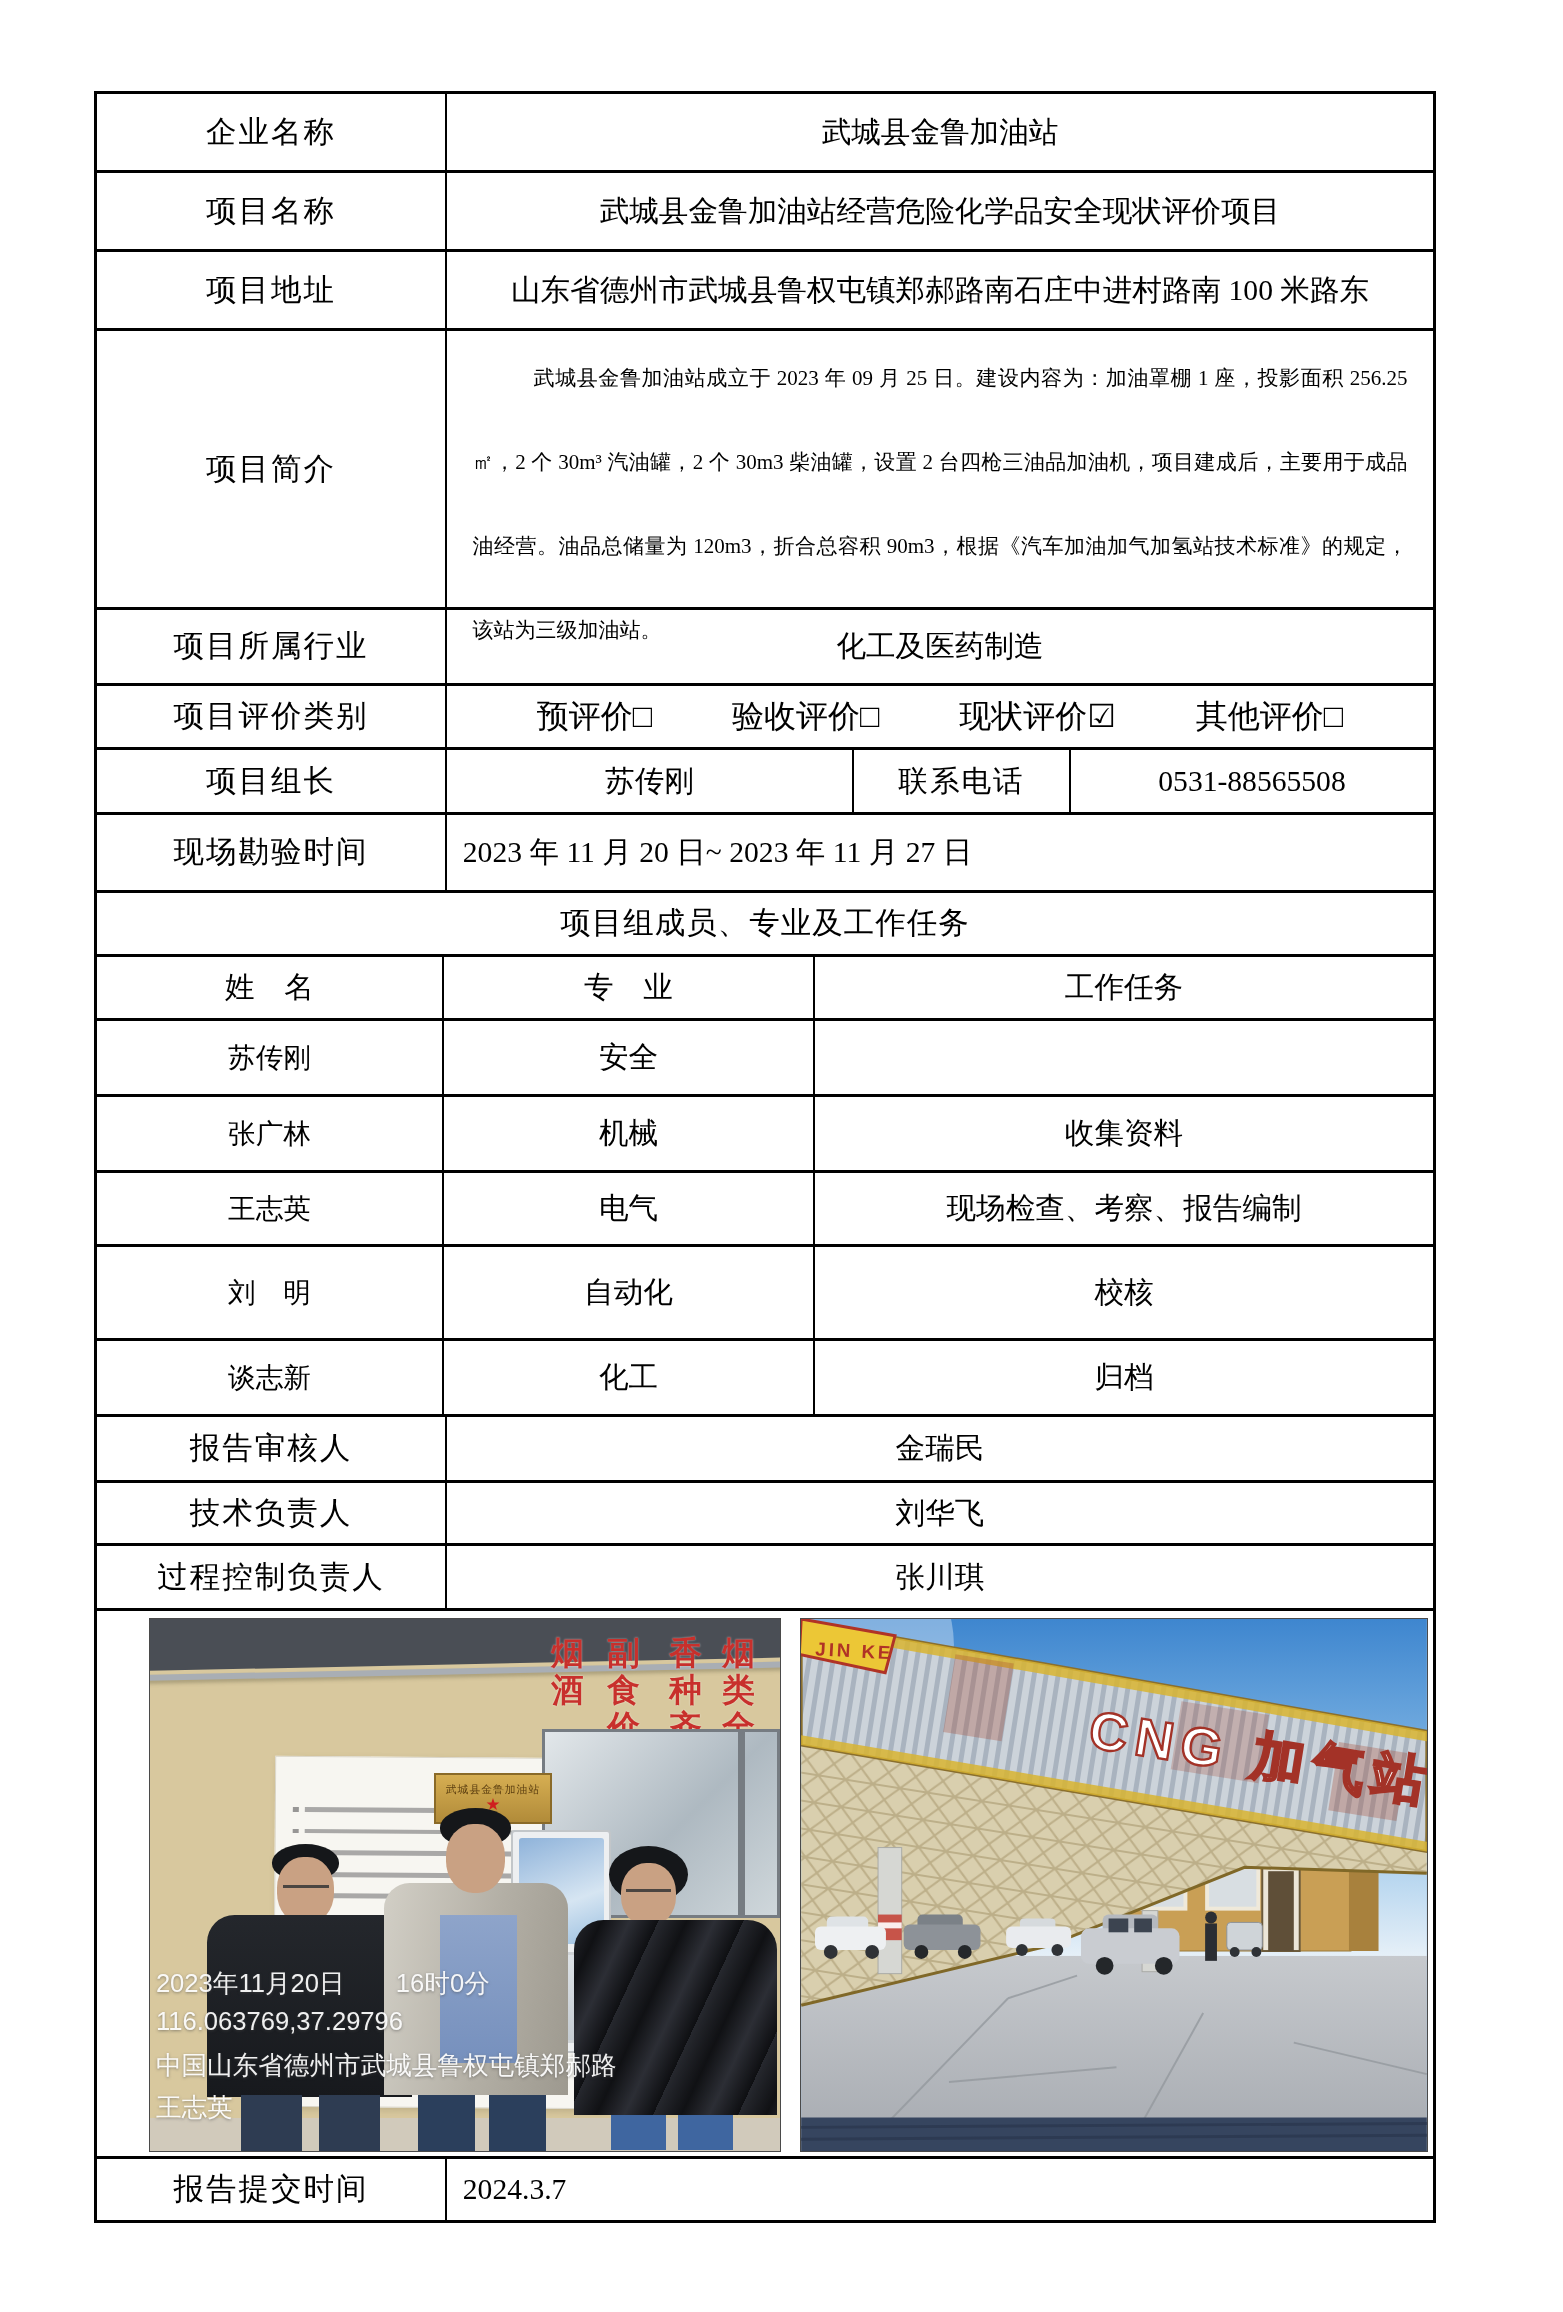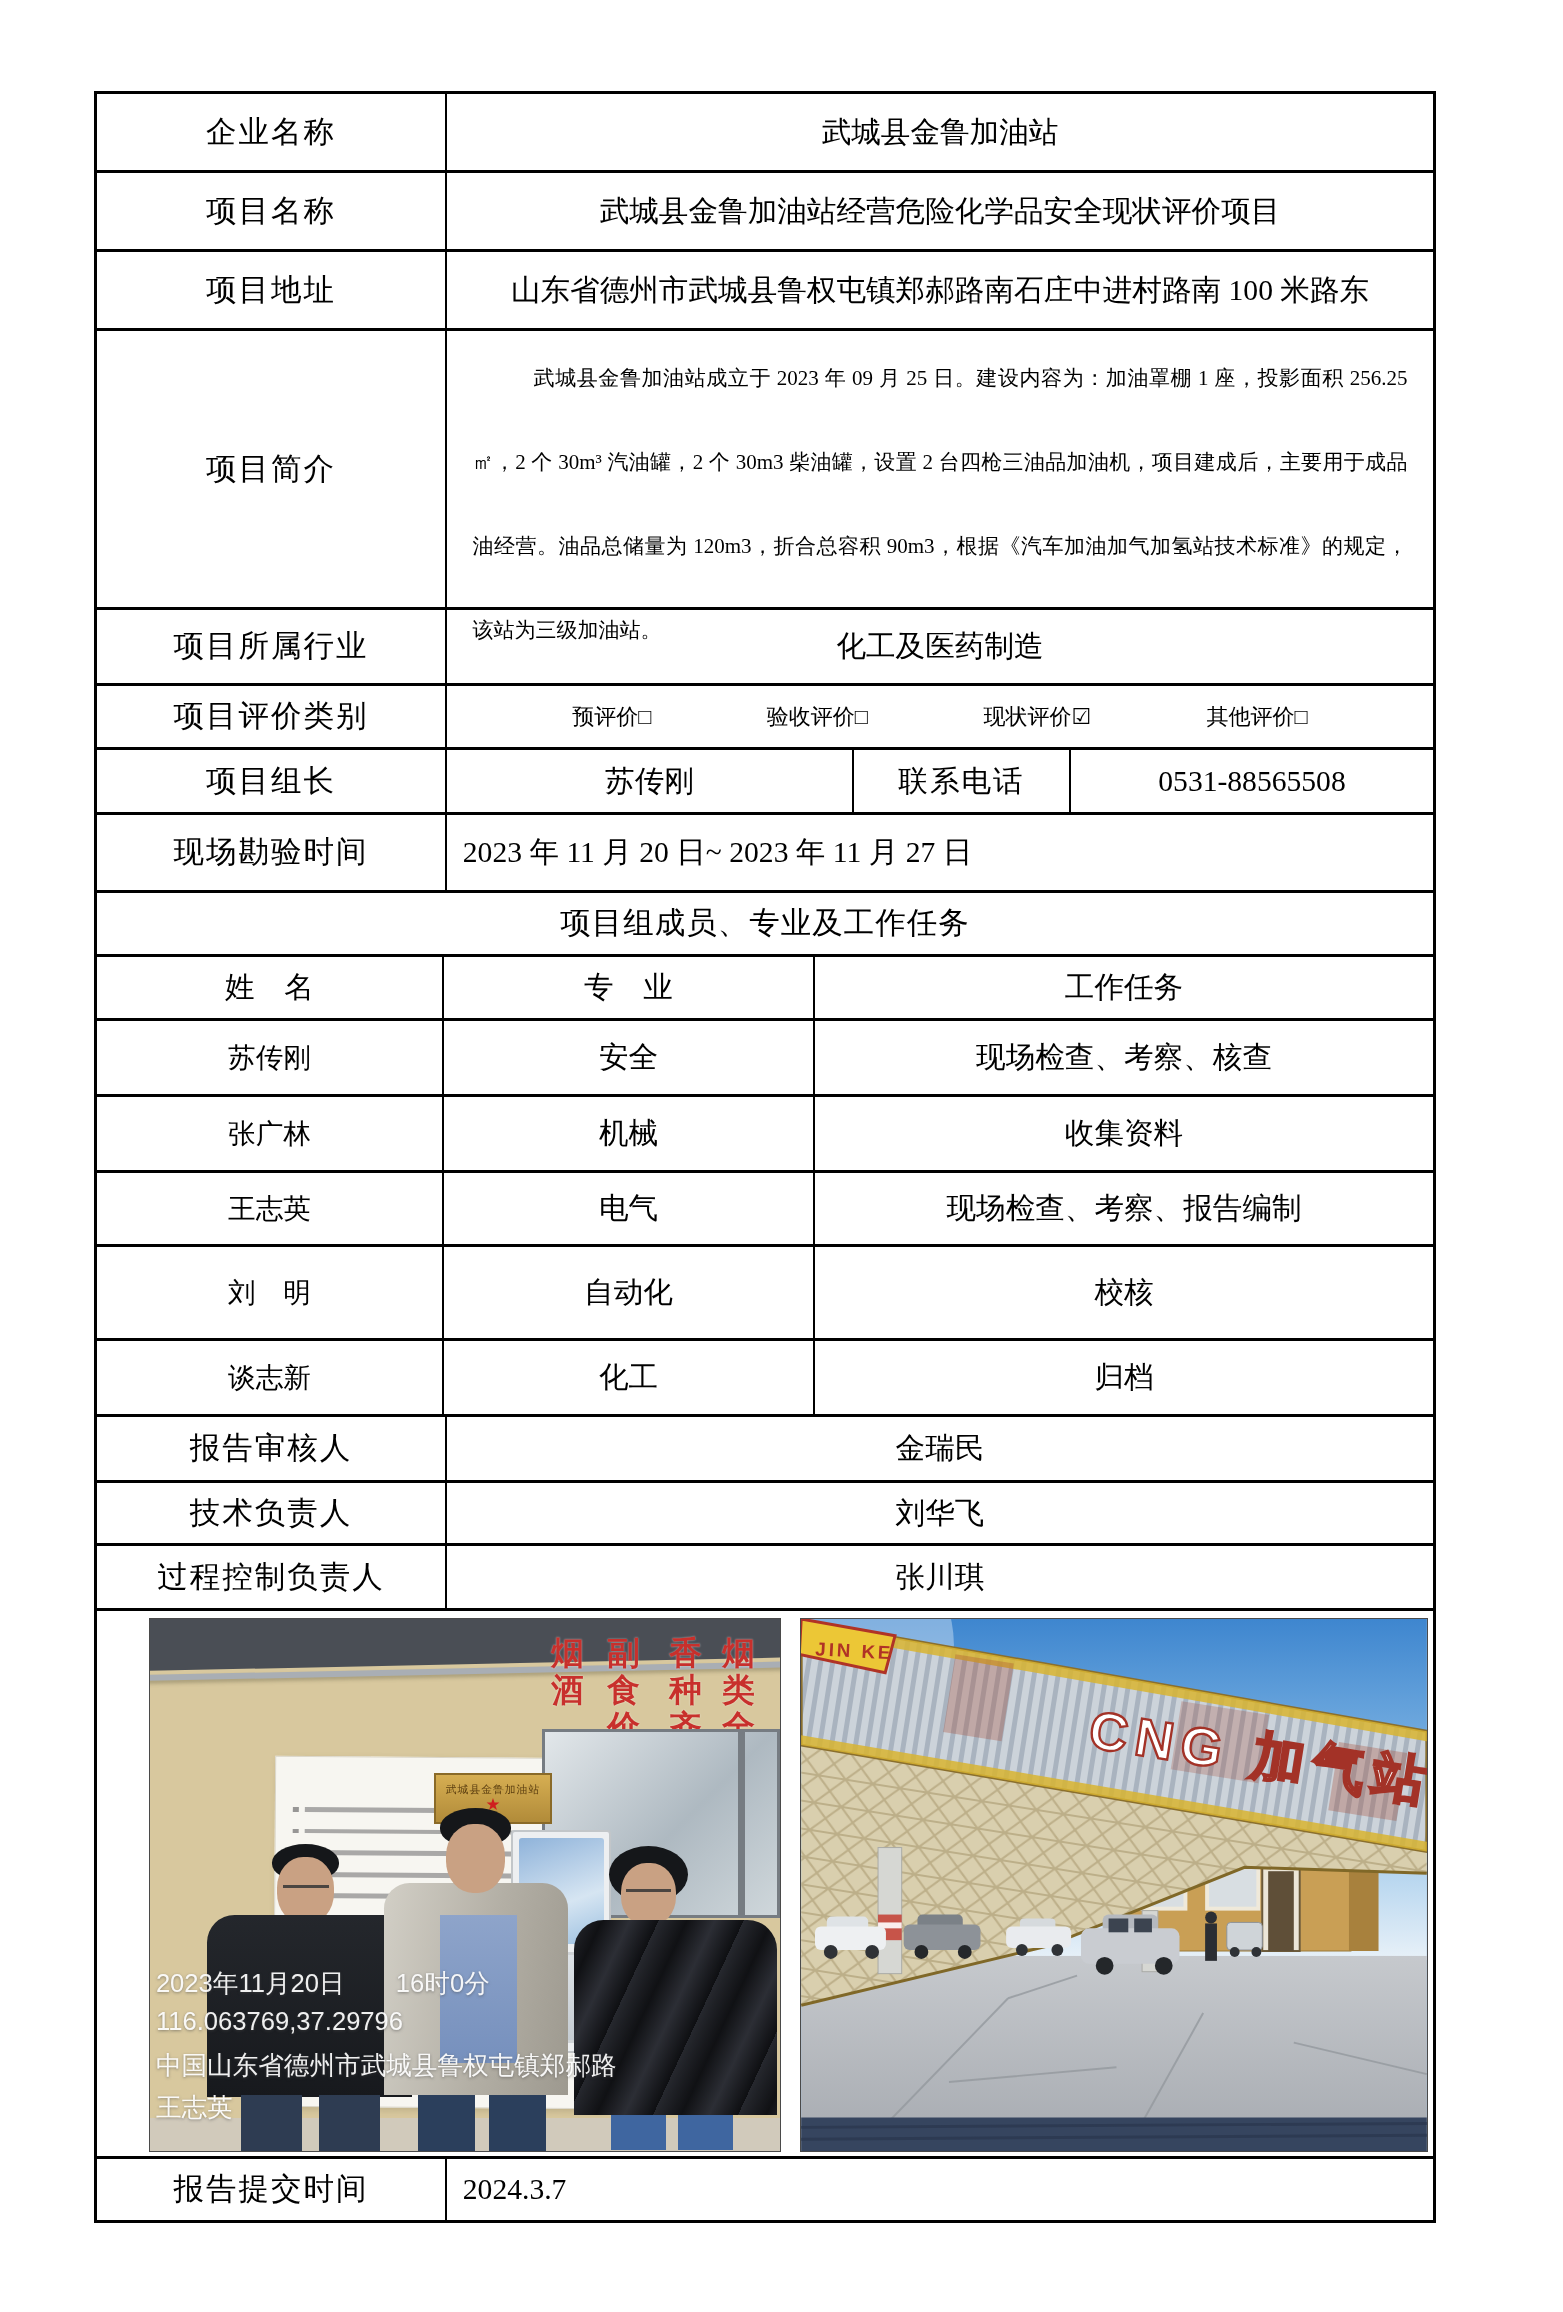--- a/index.html
+++ b/index.html
@@ -16,21 +16,21 @@
   .trow:last-child { border-bottom:none; }
   .cell { display:flex; align-items:center; justify-content:center; font-size:29.6px; }
   .c-label { width:350px; border-right:2px solid #000; letter-spacing:2px; font-size:30.5px; }
   .c-value { flex:1; }
   .c-value-left { flex:1; display:flex; align-items:center; justify-content:flex-start; padding-left:15.8px; font-size:29.6px; }
   .title-cell { flex:1; font-size:30.5px; letter-spacing:1px; }
   .intro-cell {
     flex:1; display:block; font-size:21px; line-height:84px;
     padding:4.9px 25.6px 0 25.6px; text-align:justify; text-indent:61px;
   }
-  .eval-cell { flex:1; display:flex; align-items:center; justify-content:space-evenly; font-size:22px; padding:0 9.9px; }
+  .eval-cell { flex:1; display:flex; align-items:center; justify-content:space-evenly; font-size:32px; padding:0 9.9px; }
   .leader-name  { width:407px; border-right:2px solid #000; }
   .leader-phlabel { width:217px; border-right:2px solid #000; letter-spacing:2px; }
   .leader-phone { flex:1; }
   .m-name  { width:347px; border-right:2px solid #000; }
   .m-major { width:371px; border-right:2px solid #000; }
   .m-task  { flex:1; }
 
   
   .photo-row { height:548px; position:relative; display:block; }
   .photo { position:absolute; top:7.9px; overflow:hidden; outline:1px solid #4a4a4a; }
@@ -134,21 +134,20 @@
 
   <div class="trow" style="height:64px">
     <div class="cell m-name">姓　名</div>
     <div class="cell m-major">专　业</div>
     <div class="cell m-task">工作任务</div>
   </div>
 
   <div class="trow" style="height:76px">
     <div class="cell m-name" style="font-size:27.6px">苏传刚</div>
     <div class="cell m-major">安全</div>
-    <div class="cell m-task">现场检查、考察、核查</div>
   </div>
   <div class="trow" style="height:76px">
     <div class="cell m-name" style="font-size:27.6px">张广林</div>
     <div class="cell m-major">机械</div>
     <div class="cell m-task">收集资料</div>
   </div>
   <div class="trow" style="height:74px">
     <div class="cell m-name" style="font-size:27.6px">王志英</div>
     <div class="cell m-major">电气</div>
     <div class="cell m-task">现场检查、考察、报告编制</div>

